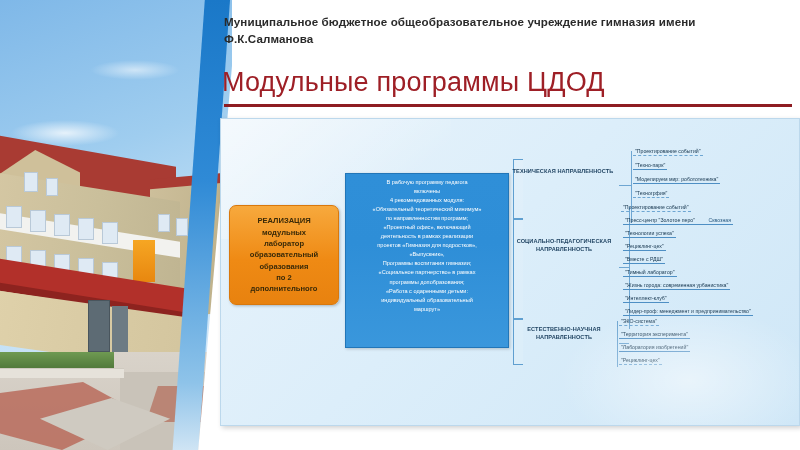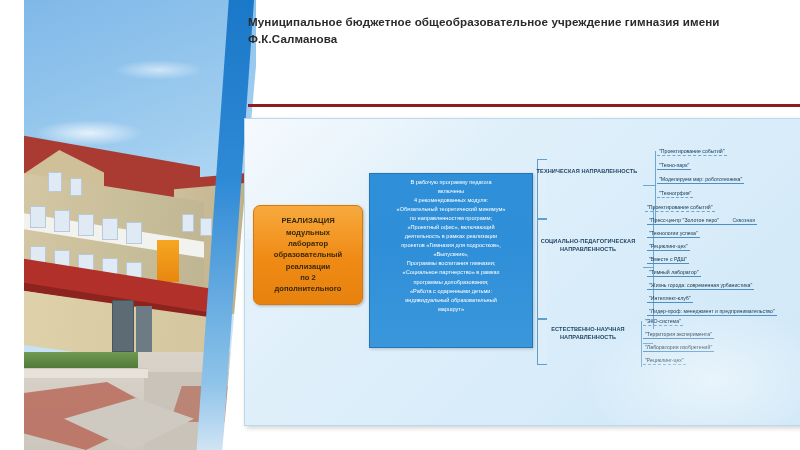--- a/index.html
+++ b/index.html
@@ -2,21 +2,21 @@
 <html><head>
 <meta charset="utf-8">
 <style>
   * { box-sizing: border-box; margin: 0; padding: 0; }
   html, body { width: 800px; height: 450px; overflow: hidden; }
   body {
     font-family: "Liberation Sans", sans-serif;
     background: #ffffff;
     position: relative;
   }
-  #slide { position: absolute; inset: 0; background: #fff; overflow: hidden; margin-left: 24px; }
+  #slide { position: absolute; inset: 0; background: #fff; overflow: hidden; }
 
   
   .photo {
     position: absolute; left: 0; top: 0; width: 232px; height: 450px;
     overflow: hidden;
   }
   .sky {
     position: absolute; inset: 0;
     background: linear-gradient(160deg,#7fb8e8 0%, #9fcdef 35%, #c2e0f6 60%, #dcecfa 100%);
   }
@@ -246,31 +246,32 @@
     <div class="pave1"></div>
     <div class="pave2"></div>
     <div class="hedge"></div>
     <div class="curb"></div>
   </div>
 
   <div class="wedge-blue"></div>
   <div class="wedge-white"></div>
 
   <div class="subtitle">Муниципальное бюджетное общеобразовательное учреждение гимназия имени Ф.К.Салманова</div>
+  <div class="title">Модульные программы ЦДОД</div>
   <div class="title-rule"></div>
 
   <div class="canvas">
 
     <div class="root">
       <div class="root-txt">
         <div class="cap">РЕАЛИЗАЦИЯ</div>
         <div>модульных</div>
         <div>лаборатор</div>
         <div>образовательный</div>
-        <div>реализации</div>
+        <div>образования</div>
         <div>по 2</div>
         <div>дополнительного</div>
       </div>
     </div>
 
     <div class="desc">
       <p>В рабочую программу педагога</p>
       <p>включены</p>
       <p>4 рекомендованных модуля:</p>
       <p class="it">«Обязательный теоретический минимум»</p>

